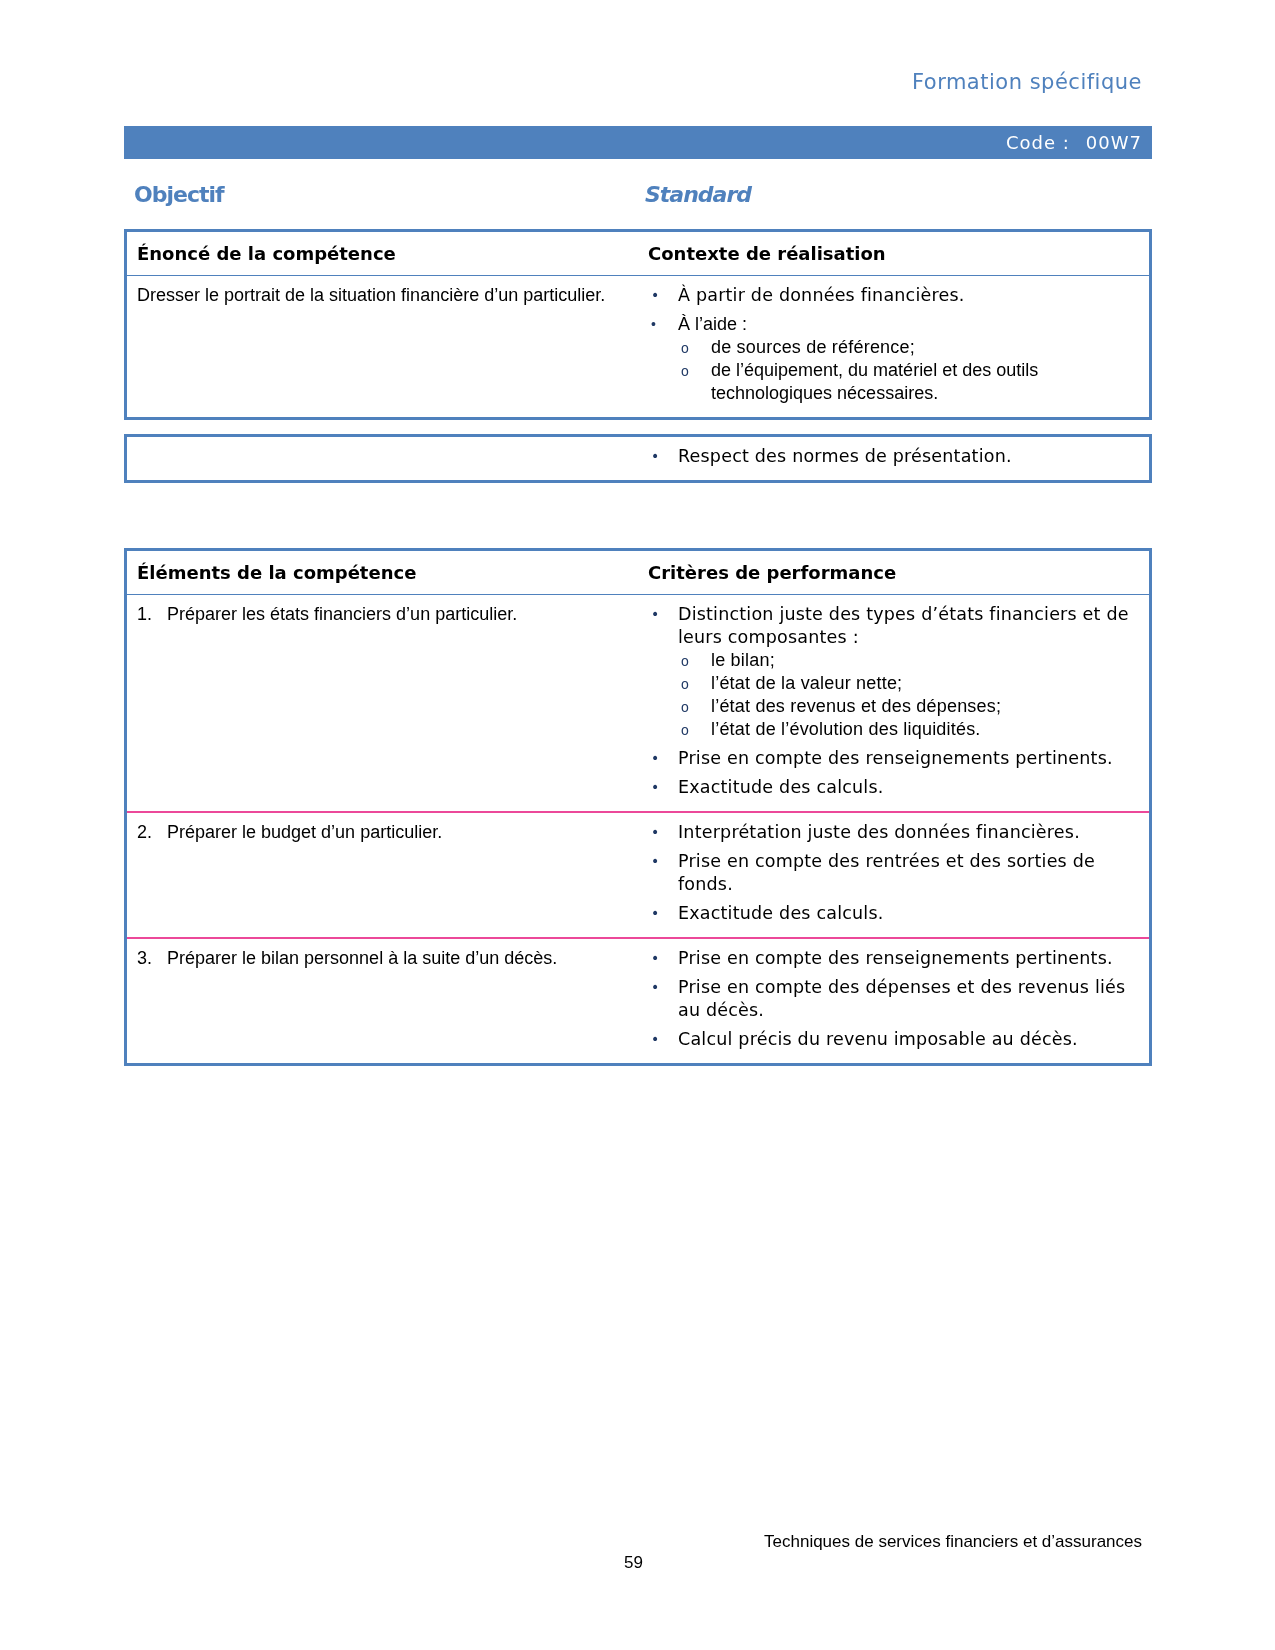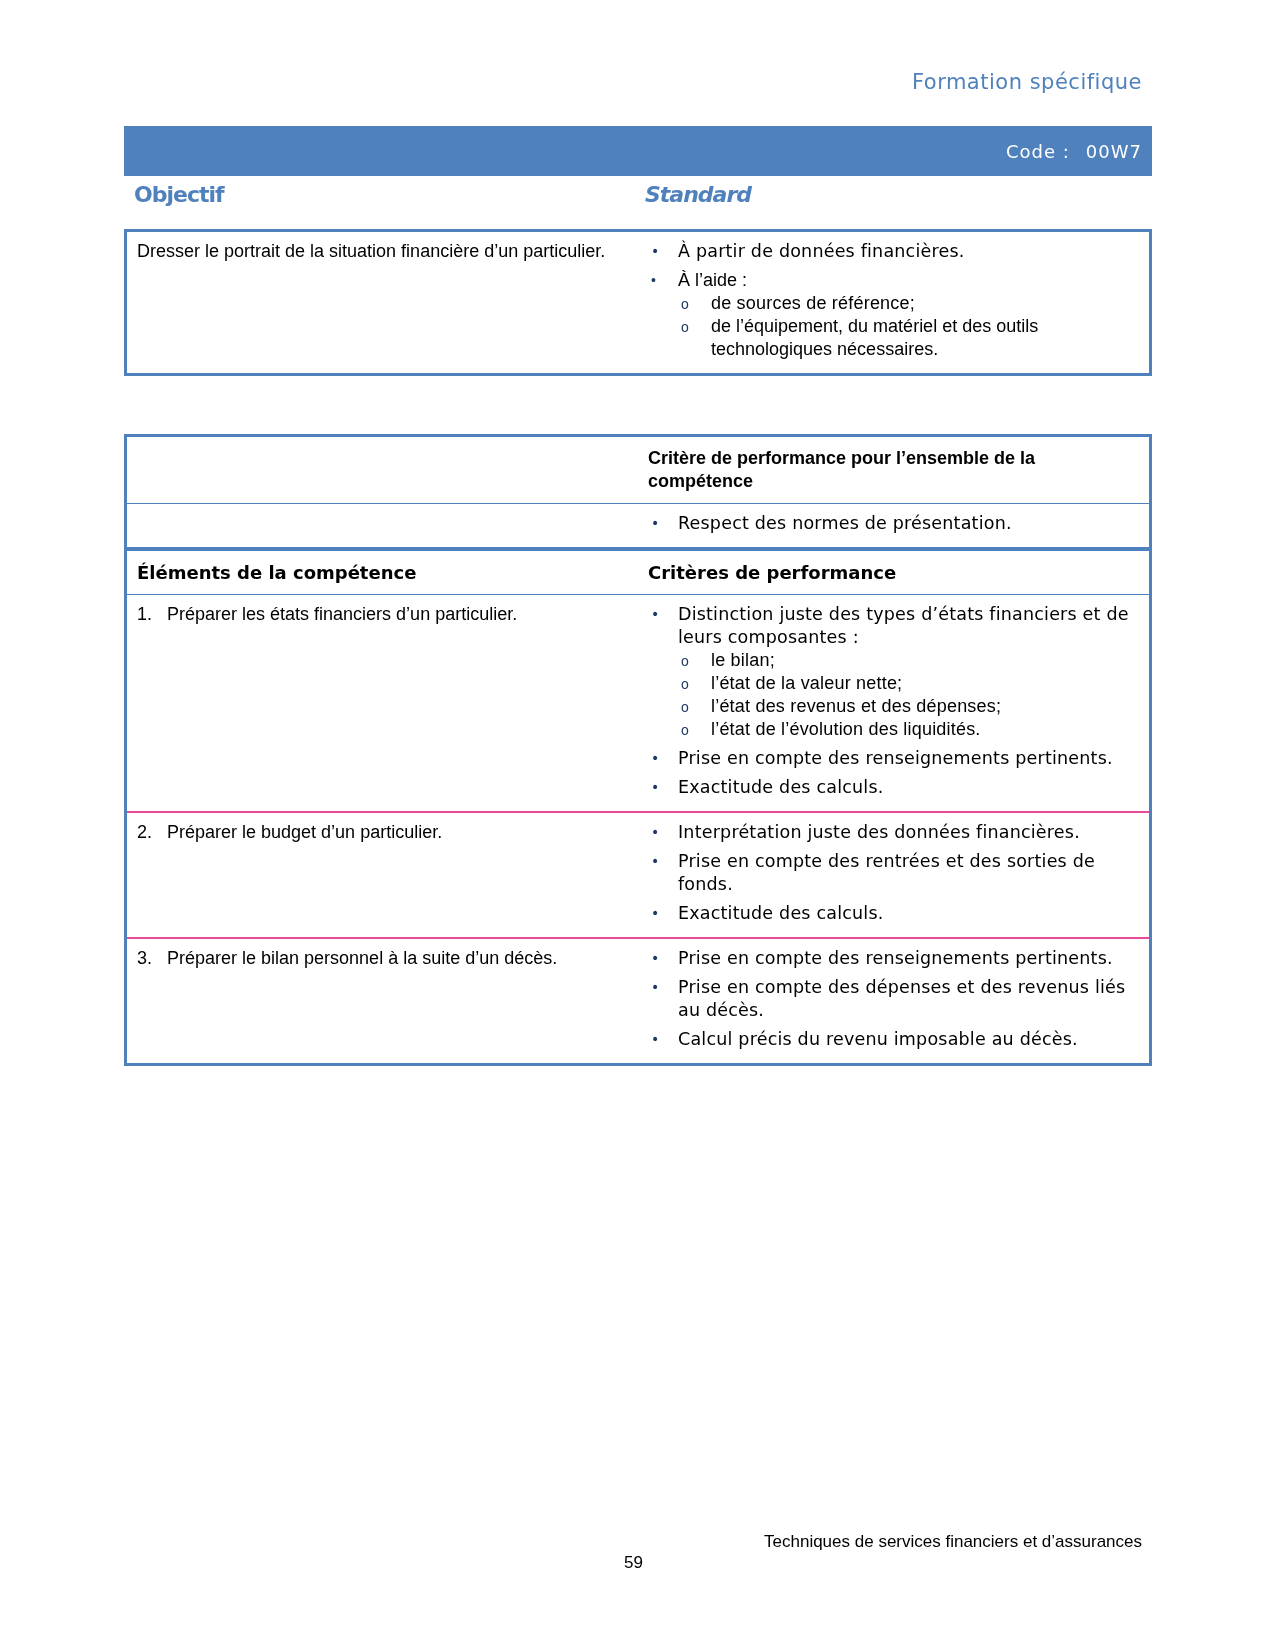--- a/index.html
+++ b/index.html
@@ -1,20 +1,20 @@
 <!DOCTYPE html>
 <html><head>
 <meta charset="utf-8">
 <style>
   html, body { margin: 0; padding: 0; background: #ffffff; }
   body { width: 1275px; height: 1650px; position: relative; overflow: hidden;
          font-family: "Liberation Sans", "DejaVu Sans", sans-serif; color: #000; }
   .page-header { position: absolute; top: 70px; right: 133px; font-family: "DejaVu Sans", sans-serif;
                  font-size: 21px; color: #4f81bd; letter-spacing: 0.5px; }
-  .code-bar { position: absolute; top: 126px; left: 124px; width: 1028px; height: 50px; background: #4f81bd;
+  .code-bar { position: absolute; top: 126px; left: 124px; width: 1028px; height: 33px; background: #4f81bd;
               color: #ffffff; font-family: "DejaVu Sans", sans-serif; font-size: 18px; letter-spacing: 1px;
               display: flex; align-items: center; justify-content: flex-end; padding-right: 10px; box-sizing: border-box; }
   .code-bar .code-value { margin-left: 16px; text-align: right; }
   .col-titles { position: absolute; top: 182px; left: 124px; width: 1028px; display: flex; }
   .col-titles div { font-family: "DejaVu Sans", sans-serif; font-weight: bold; font-size: 22px; color: #4f81bd; letter-spacing: -1px; }
   .col-titles .left { width: 511px; padding-left: 10px; box-sizing: border-box; }
   .col-titles .right { padding-left: 10px; font-style: italic; }
   table.comp { position: absolute; left: 124px; width: 1028px; border-collapse: collapse;
                border: 3px solid #4f81bd; table-layout: fixed; }
   table.comp td { vertical-align: top; padding: 8px 10px 6px 10px; font-size: 18px; line-height: 23px; }
@@ -44,20 +44,24 @@
   <span class="code-value">00W7</span>
 </div>
 
 <div class="col-titles">
   <div class="left">Objectif</div>
   <div class="right">Standard</div>
 </div>
 
 <table class="comp" style="top:229px;">
   <tbody>
+      <tr class="head">
+    <td class="left">Énoncé de la compétence</td>
+    <td>Contexte de réalisation</td>
+  </tr>
   <tr>
     <td class="left sans">Dresser le portrait de la situation financière d’un particulier.</td>
     <td>
       <ul class="b">
         <li class="crit">
           <span class="bullet">•</span>
           <span>À partir de données financières.</span>
         </li>
         <li class="sans">
           <span class="bullet">•</span>
@@ -68,24 +72,20 @@
           </ul>
         </li>
       </ul>
     </td>
   </tr>
 </tbody>
   </table>
 
 <table class="comp" style="top:434px;">
   <tbody>
-      <tr class="head">
-    <td class="left"></td>
-    <td class="sans" style="font-family:'Liberation Sans',sans-serif;">Critère de performance pour l’ensemble de la compétence</td>
-  </tr>
   <tr>
     <td class="left"></td>
     <td>
       <ul class="b">
         <li class="crit">
           <span class="bullet">•</span>
           <span>Respect des normes de présentation.</span>
         </li>
       </ul>
     </td>

